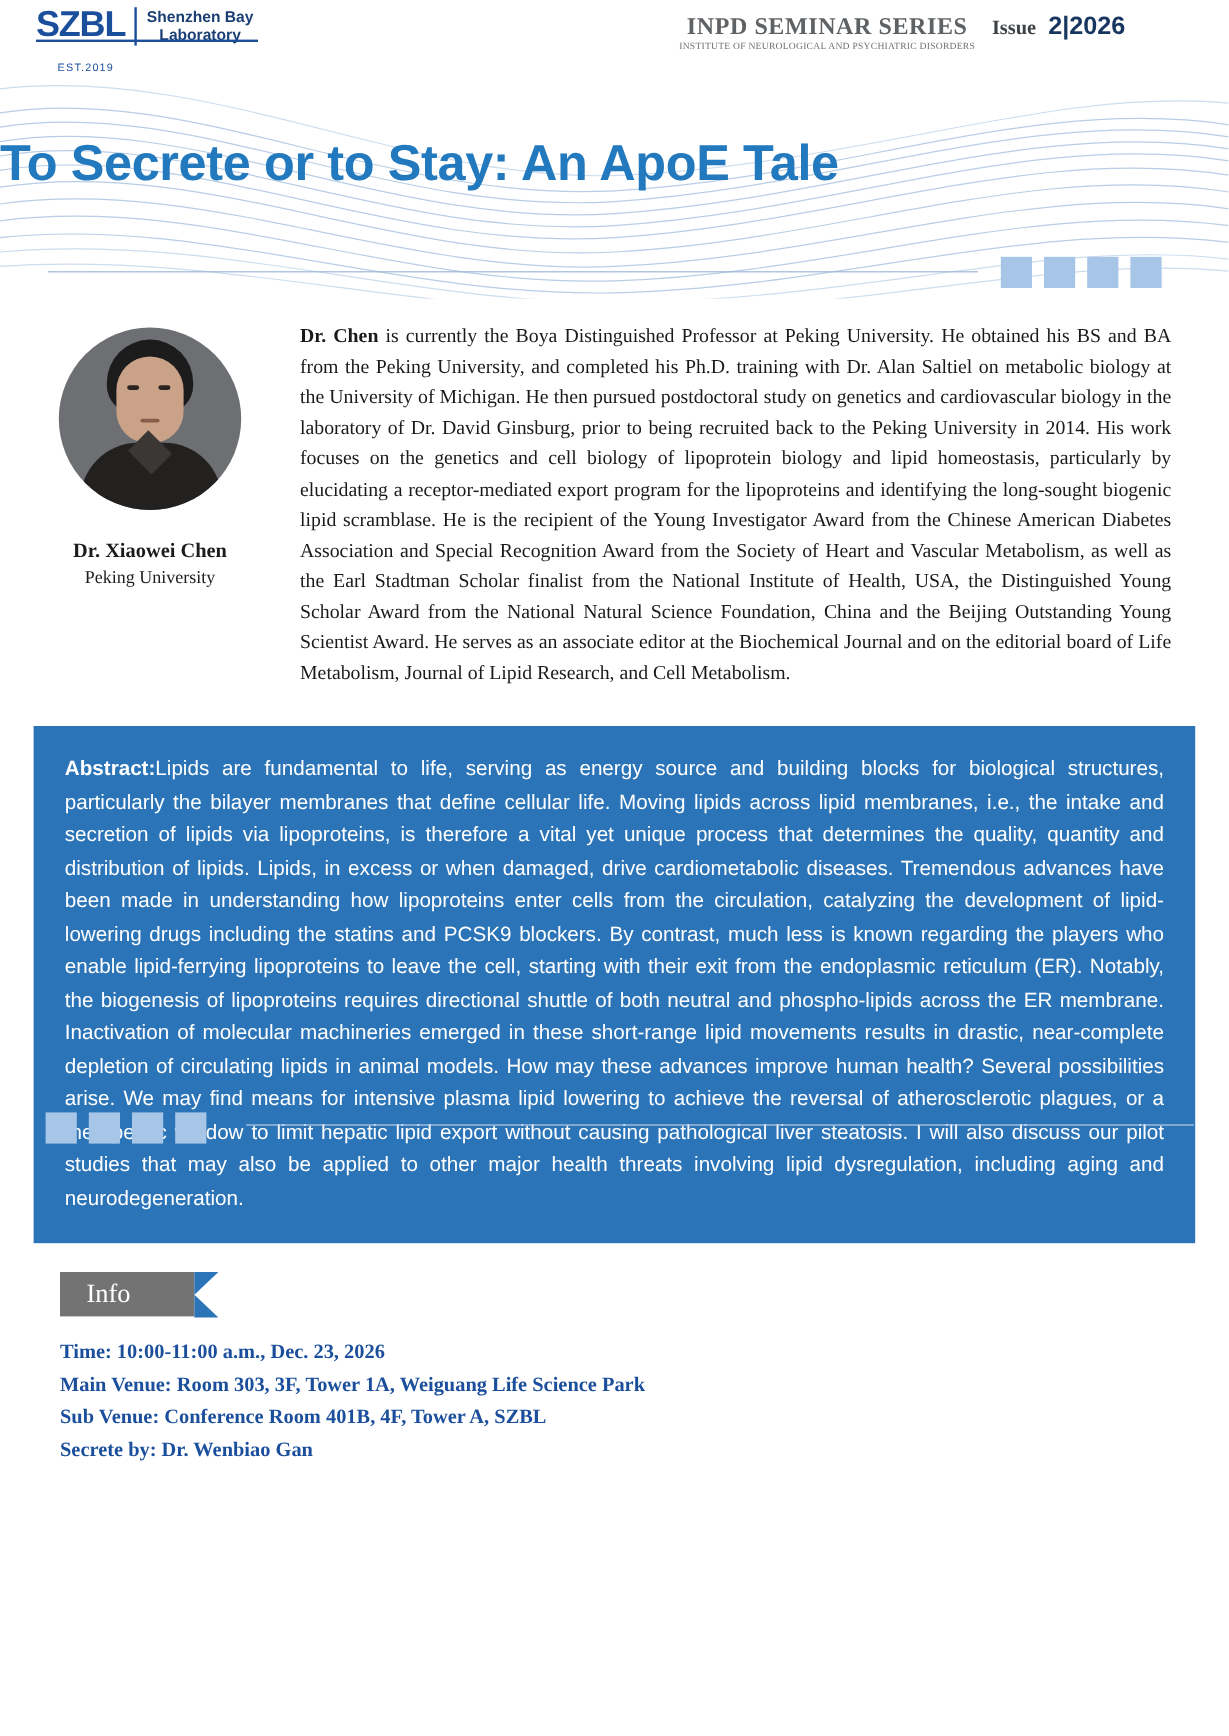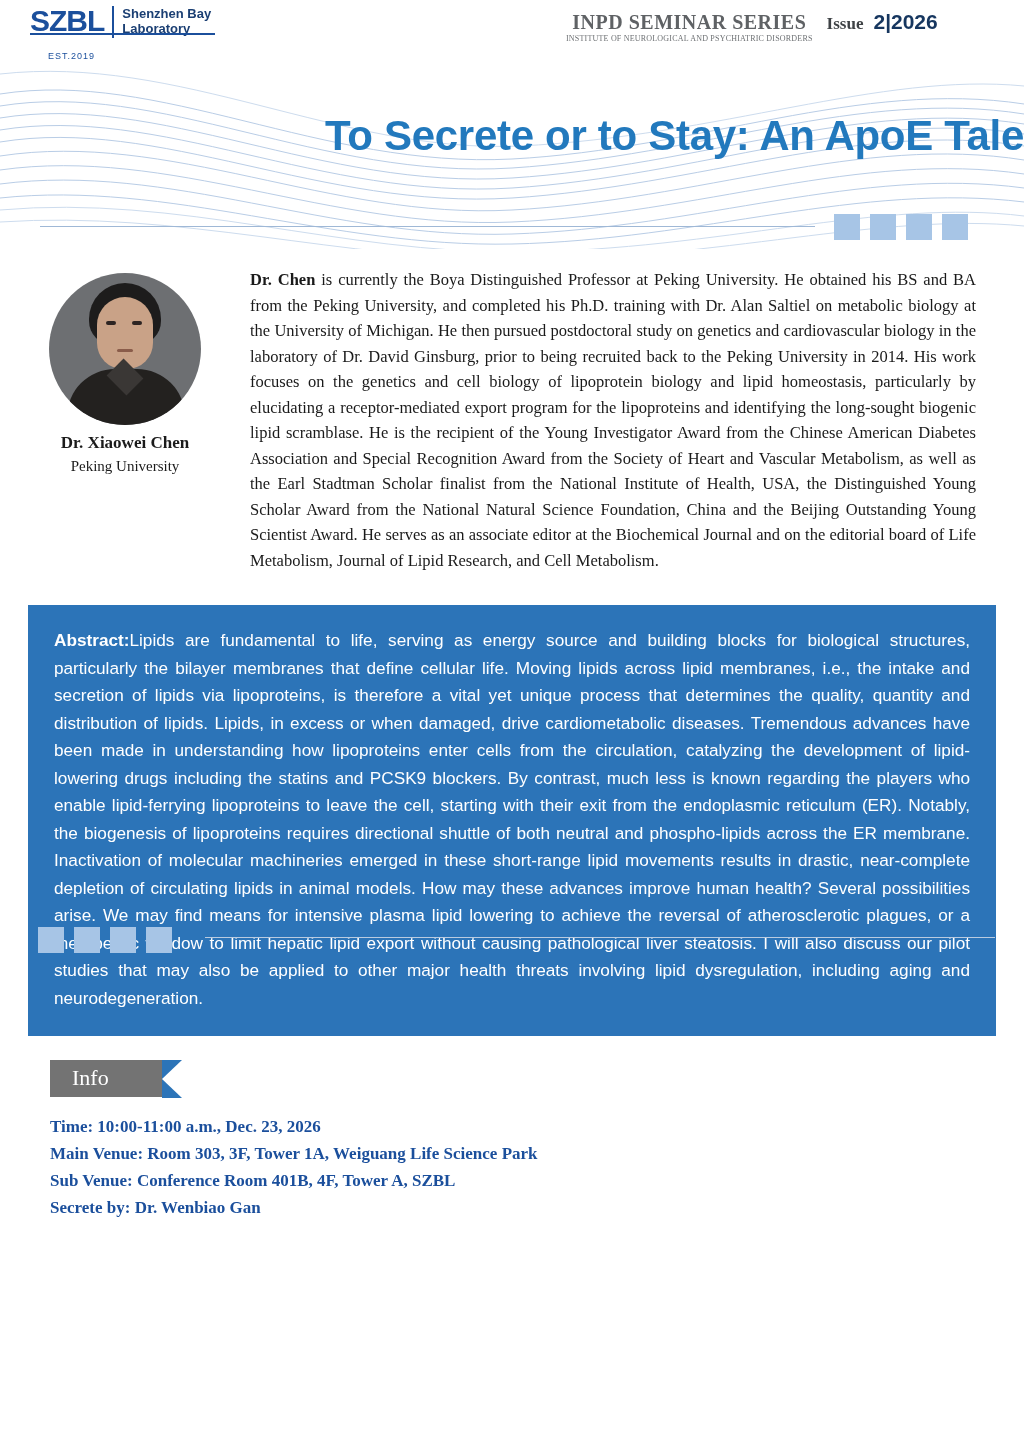--- a/index.html
+++ b/index.html
@@ -20,20 +20,21 @@
     position: relative;
     height: 58px;
     padding: 6px 0 0 0;
   }
   .logo-block {
     position: absolute;
     left: 30px;
     top: 6px;
     display: flex;
     align-items: flex-start;
+    text-align: center;
   }
   .logo-szbl {
     font-family: "Liberation Sans", sans-serif;
     font-size: 30px;
     font-weight: bold;
     color: #1b4f9c;
     letter-spacing: -1px;
     line-height: 30px;
   }
   .logo-divider {
@@ -117,21 +118,21 @@
     position: absolute;
     left: 0;
     top: 0;
     width: 1024px;
     height: 185px;
   }
   .banner-title {
     position: absolute;
     width: 100%;
     top: 48px;
-    text-align: right;
+    text-align: left;
     font-family: "Liberation Sans", sans-serif;
     font-size: 42px;
     font-weight: bold;
     color: #2279bd;
     letter-spacing: -0.3px;
   }
   .banner-rule {
     position: absolute;
     left: 40px;
     top: 162px;
@@ -210,21 +211,21 @@
     border-radius: 48px 48px 0 0;
   }
   .photo .collar {
     position: absolute;
     left: 62px; top: 92px;
     width: 28px; height: 24px;
     background: #3a3735;
     transform: rotate(45deg);
   }
   .speaker-name {
-    margin-top: 8px;
+    margin-top: 24px;
     font-family: "Liberation Serif", serif;
     font-size: 17px;
     font-weight: bold;
     color: #1b1b1b;
   }
   .speaker-affil {
     margin-top: 5px;
     font-family: "Liberation Serif", serif;
     font-size: 15px;
     font-weight: normal;

